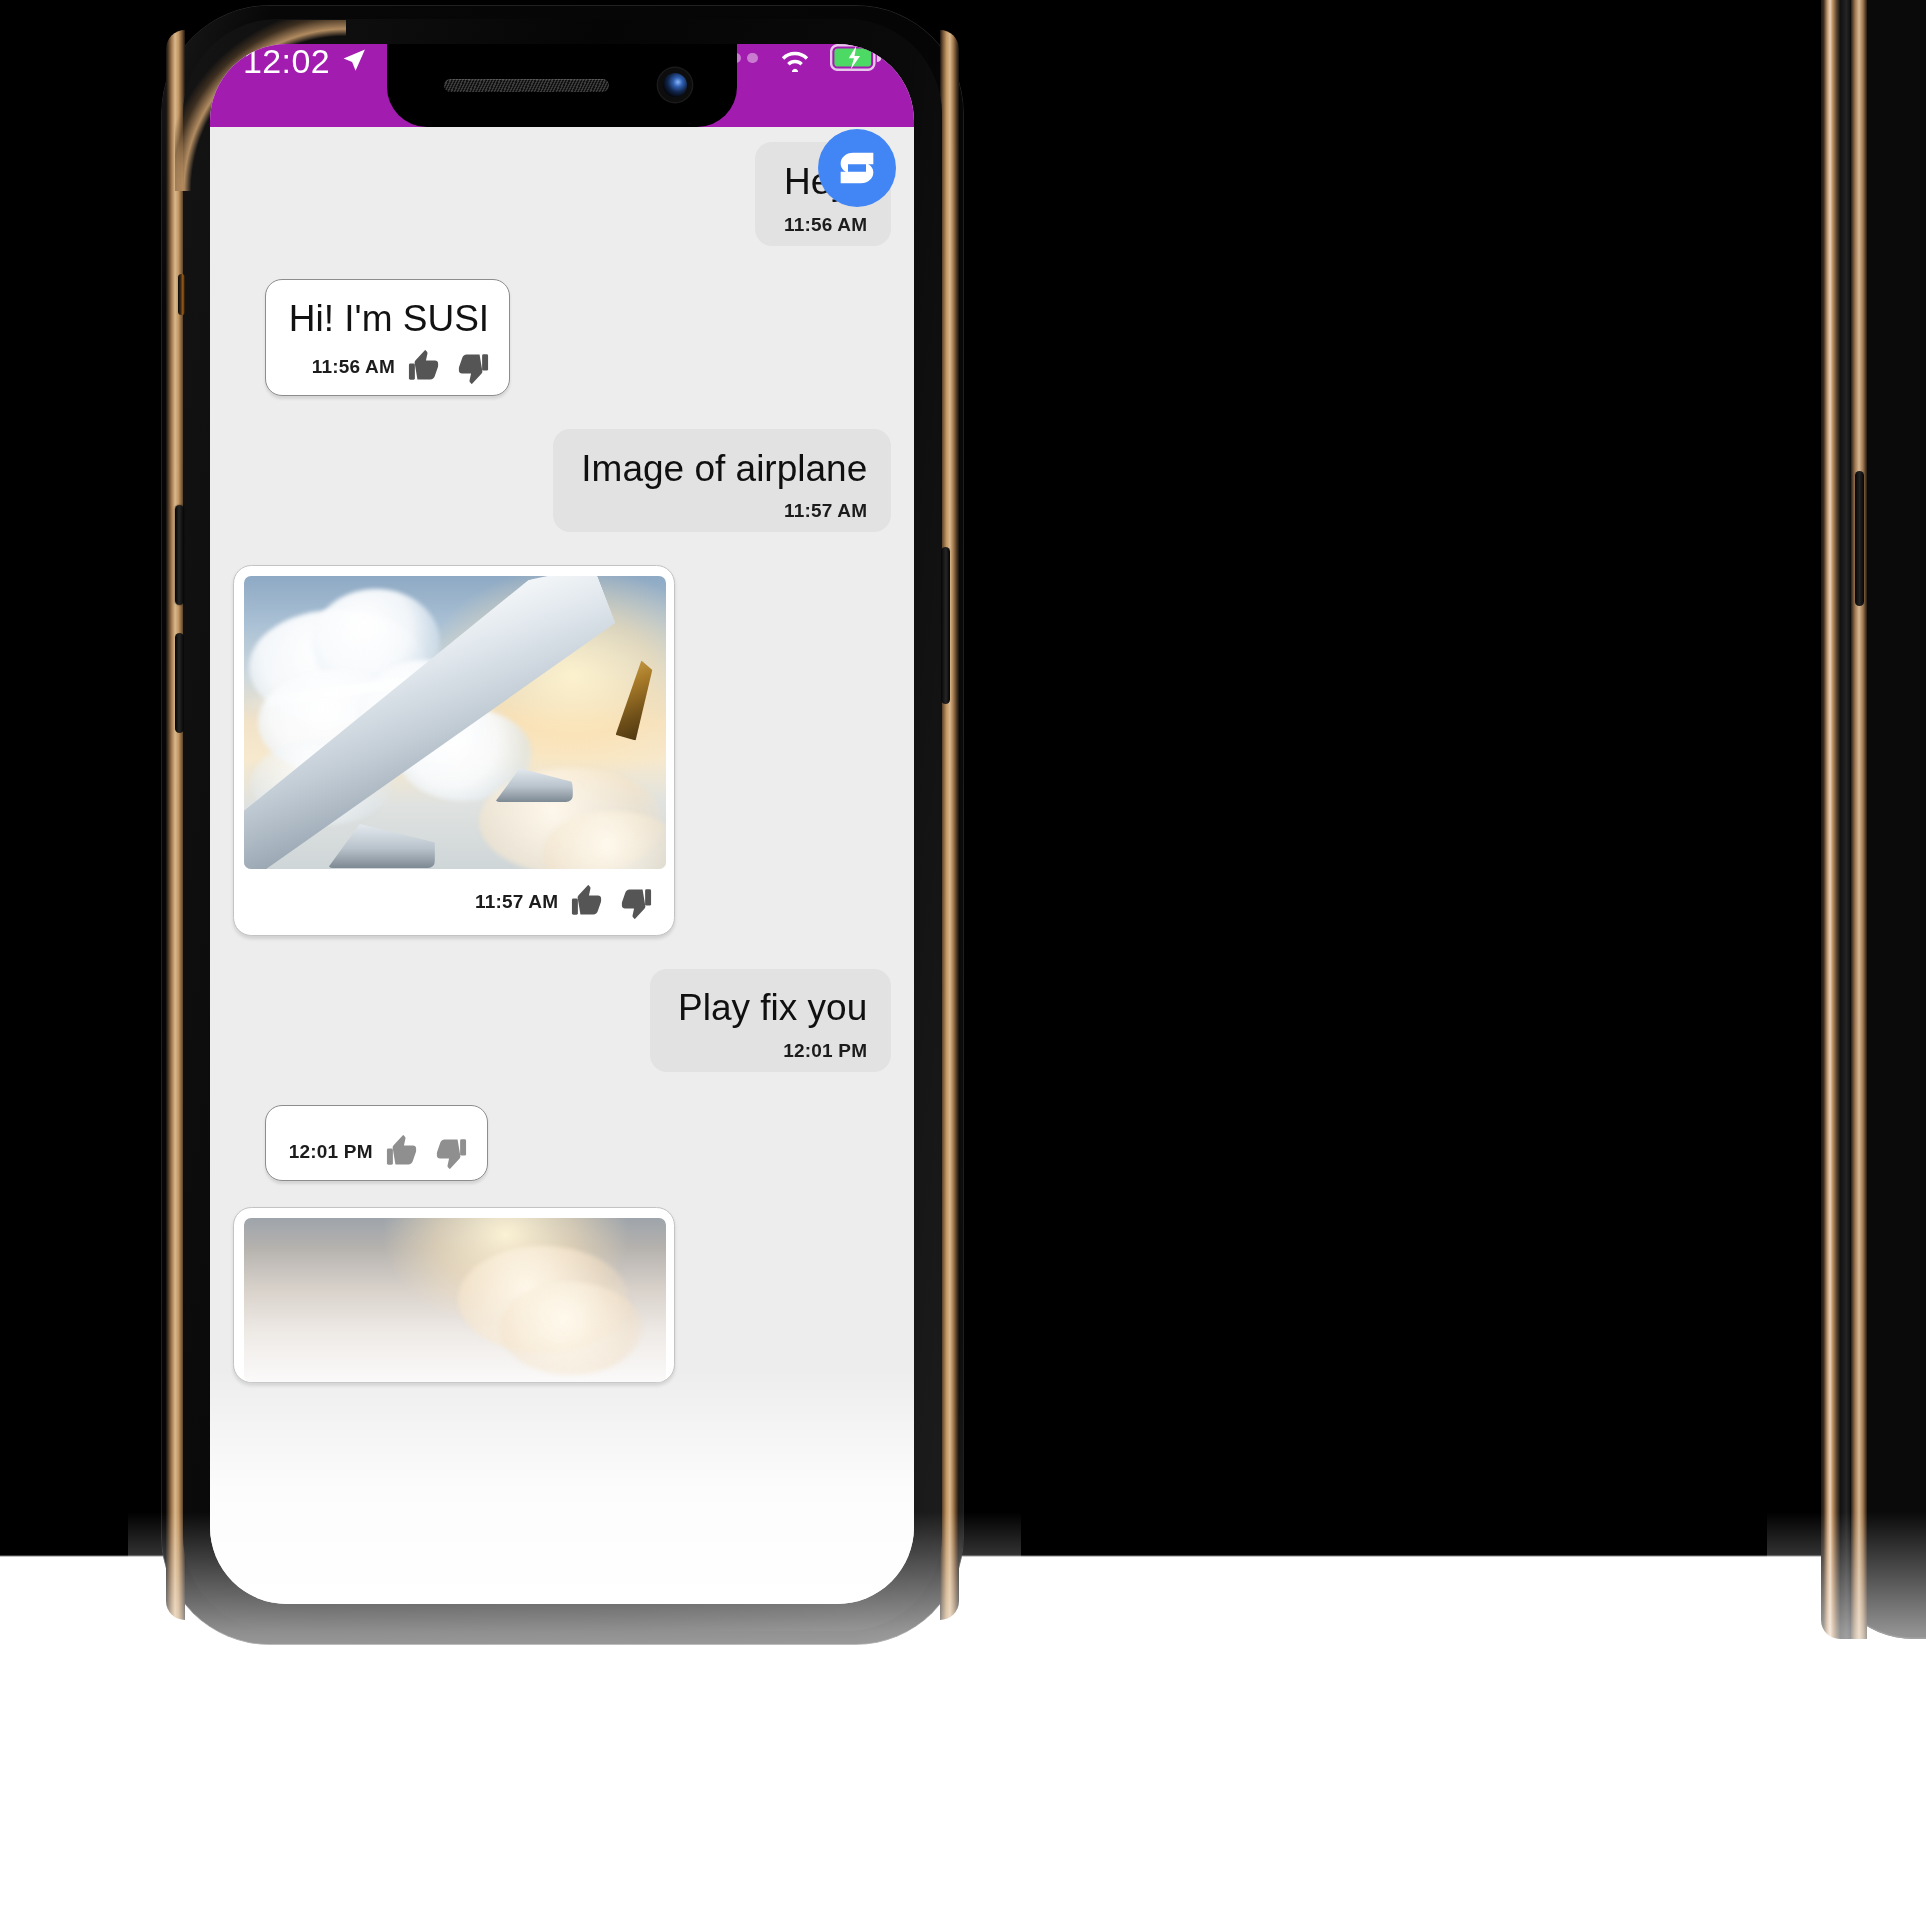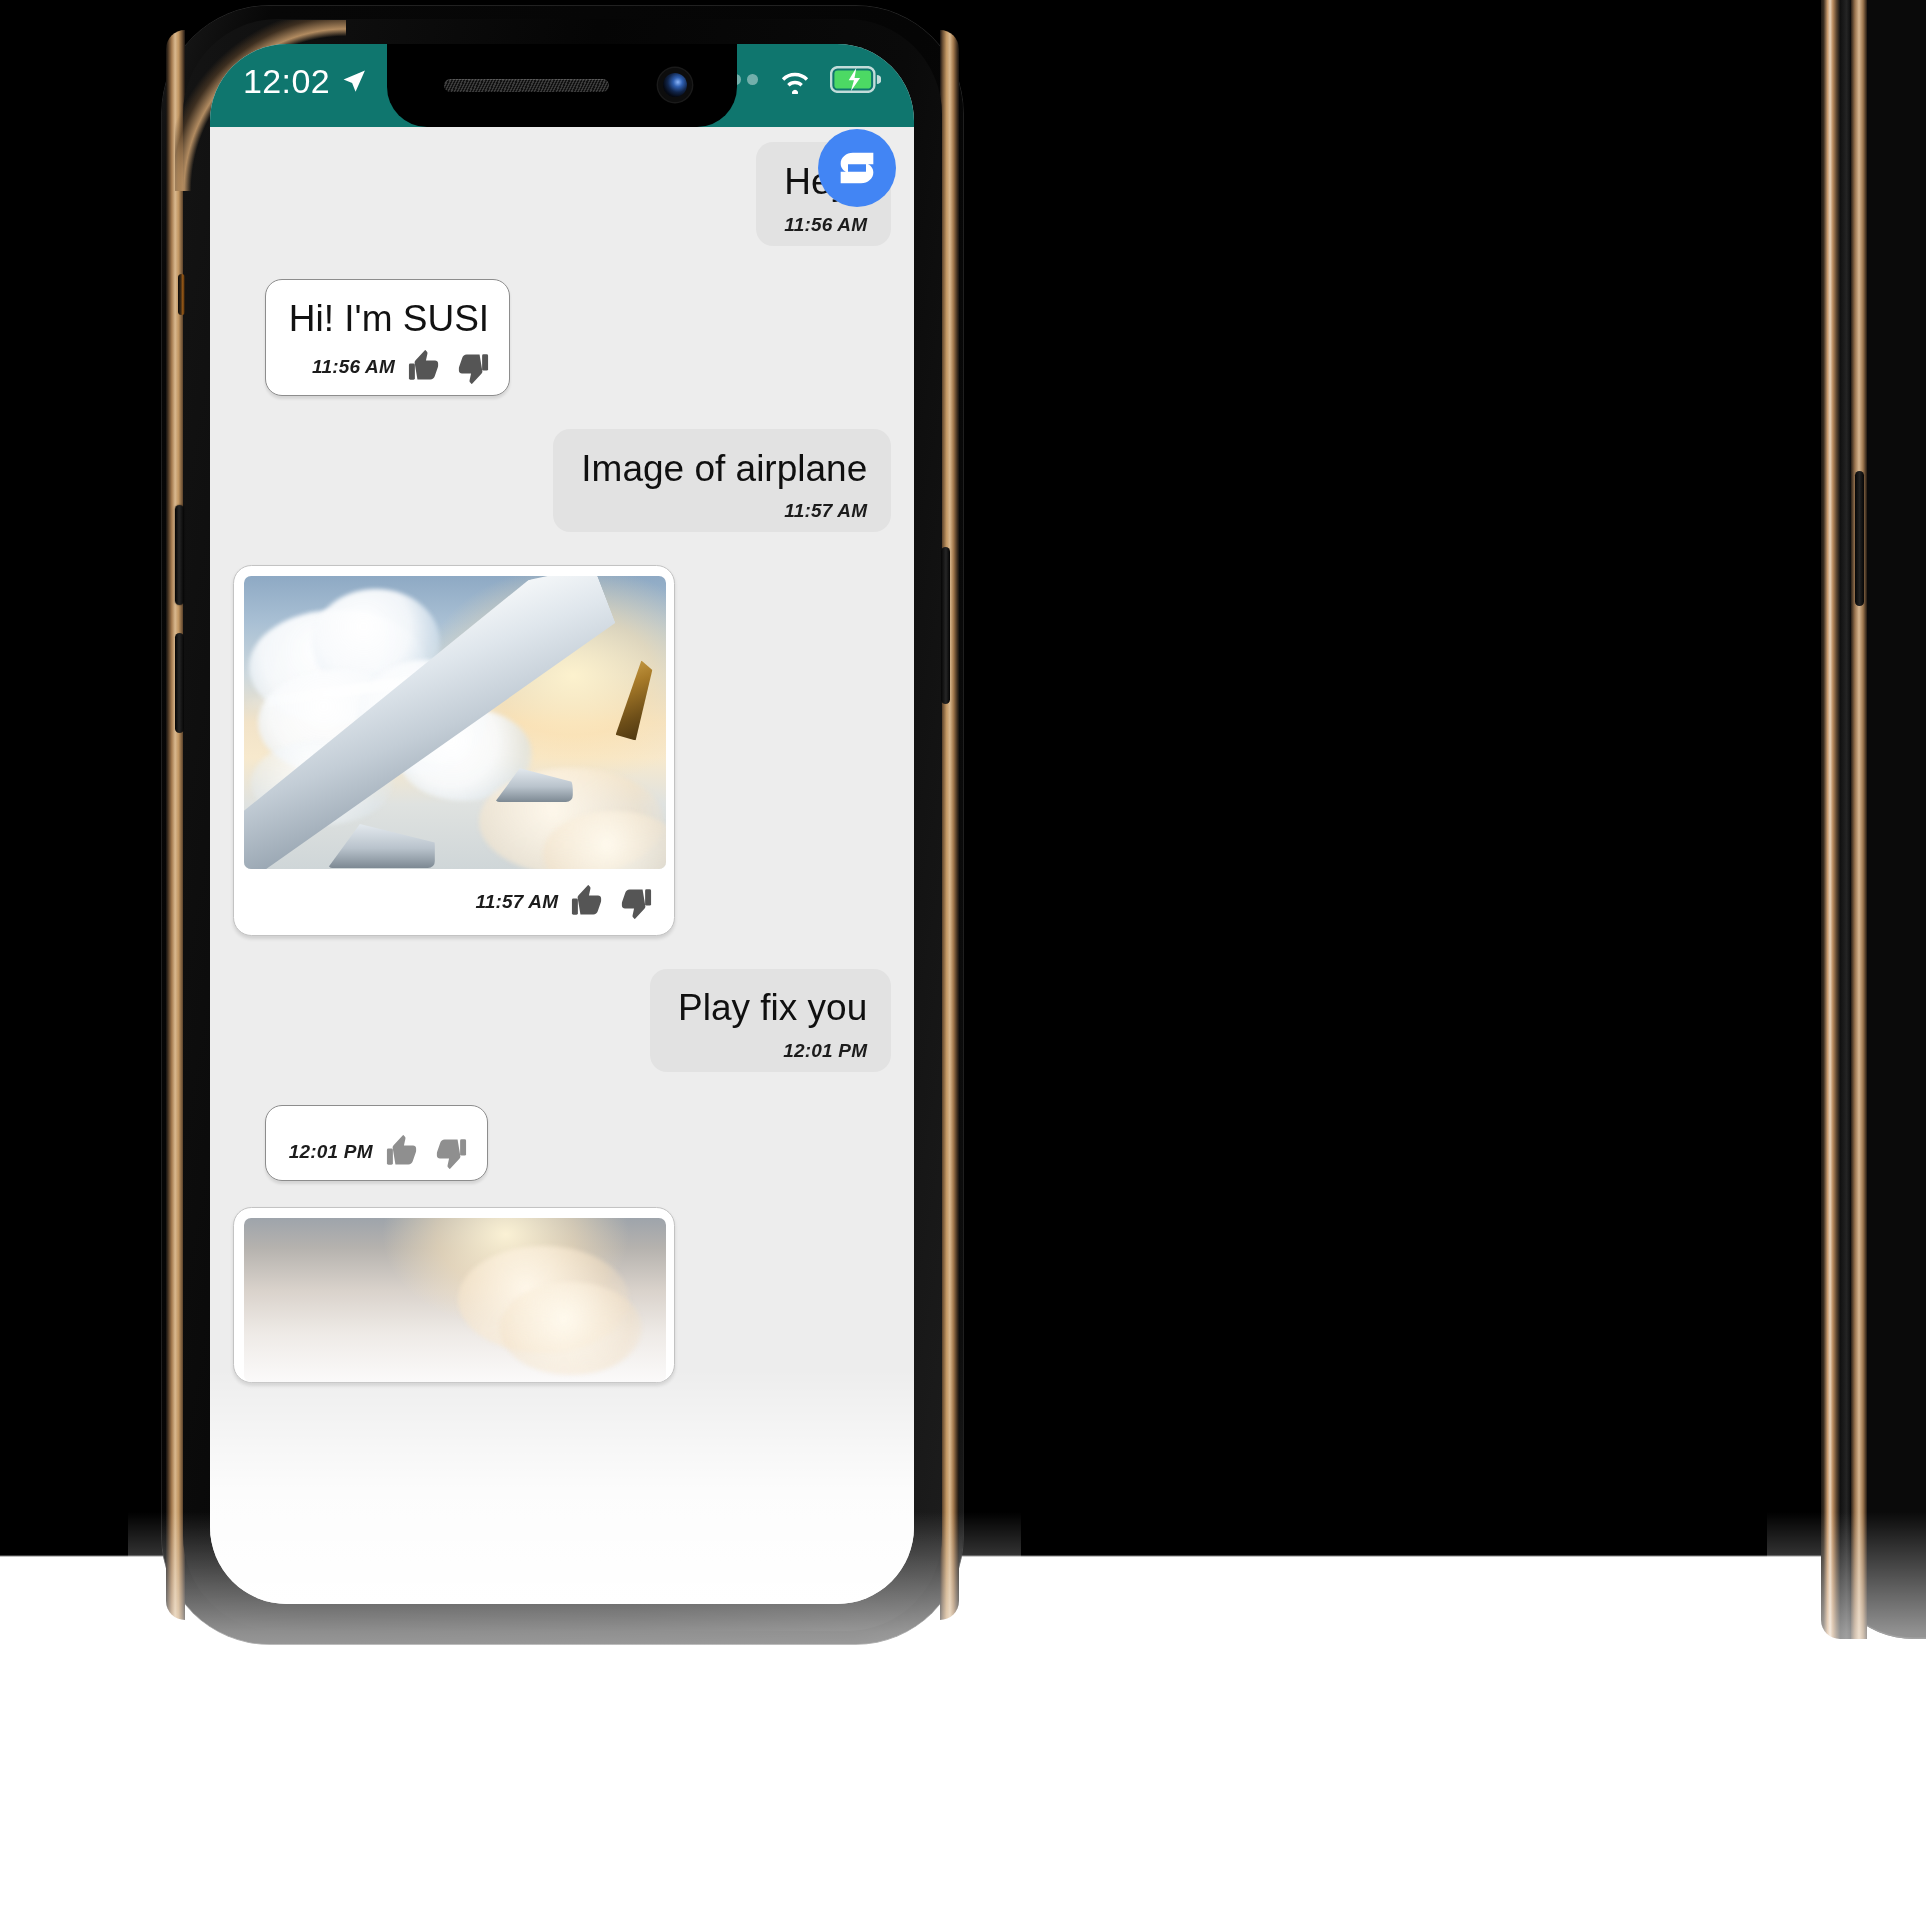--- a/index.html
+++ b/index.html
@@ -142,23 +142,23 @@
     width: 704px; height: 1560px;
     border-radius: 77px;
     background: #ededed;
     overflow: hidden;
   }
 
   
   #statusbar {
     position: absolute;
     left: 0; top: 0; width: 100%; height: 83px;
-    background: #0f766e;
+    background: #a21caf;
     display: flex;
-    align-items: center;
+    align-items: flex-start;
     justify-content: space-between;
     padding: 0 33px 8.5px 33px;
   }
   .sb-left { display: flex; align-items: center; gap: 10px; }
   .sb-time {
     color: #ffffff;
     font-size: 34px;
     font-weight: 400;
     letter-spacing: 0.4px;
     line-height: 1;
@@ -259,21 +259,20 @@
   .bubble-susi .meta {
     display: flex;
     justify-content: flex-end;
     align-items: center;
     gap: 13px;
     margin-top: 10px;
   }
 
   .time {
     font-size: 19px;
-    font-style: italic;
     color: #1c1c1c;
     font-weight: 700;
     letter-spacing: 0.2px;
   }
 
   .rate { display: flex; align-items: center; gap: 7.1px; }
 
   
   .avatar {
     position: absolute;

